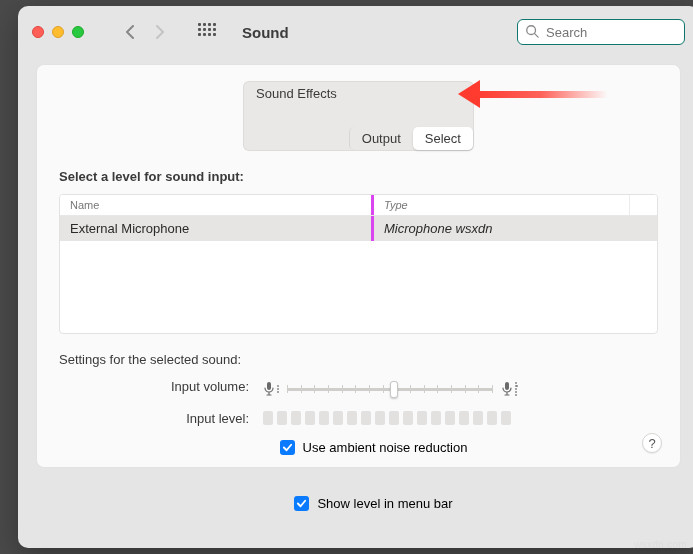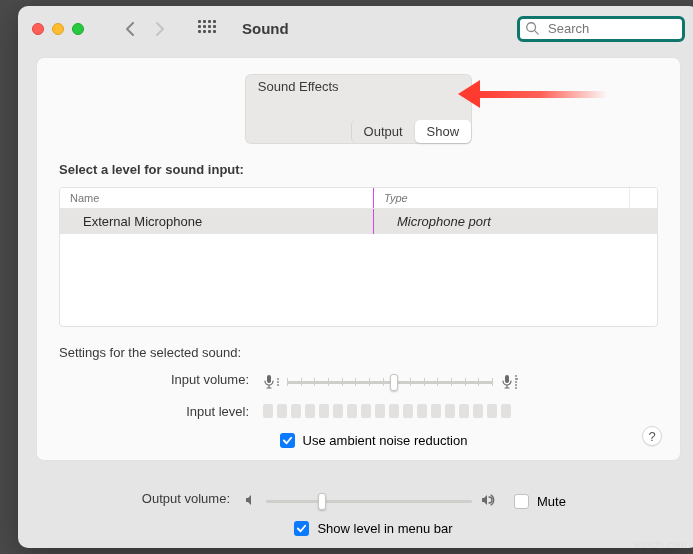--- a/index.html
+++ b/index.html
@@ -51,21 +51,21 @@
   }
   .grid-icon span { background: #555; border-radius: 1px; }
   .title { font-size: 15px; font-weight: 600; color: #3c3c3c; margin-left: 14px; }
   .search-wrap {
     margin-left: auto;
     position: relative;
   }
   .search {
     width: 168px; height: 26px;
     border-radius: 6px;
-    border: 3px solid #0f766e;
+    border: 1px solid #0f766e;
     background: #fff;
     padding: 0 8px 0 28px;
     font-size: 13px;
     color: #333;
   }
   .search-icon {
     position: absolute; left: 8px; top: 5px;
     color: #888;
   }
   .panel {
@@ -113,30 +113,30 @@
     height: 140px;
     overflow: hidden;
   }
   .device-header {
     display: flex;
     font-size: 11px;
     color: #777;
     border-bottom: 1px solid #e8e7e5;
     background: #fff;
   }
-  .col-name { flex: 0 0 314px; padding: 4px 10px; border-right: 1px solid #d946ef; }
+  .col-name { flex: 0 0 314px; padding: 4px 10px; border-right: 3px solid #d946ef; }
   .col-type { flex: 1; padding: 4px 10px; font-style: italic; }
   .col-spacer { flex: 0 0 28px; border-left: 1px solid #ececec; }
   .device-row {
     display: flex;
     background: #e6e5e3;
     font-size: 13px;
     color: #2a2a2a;
   }
-  .device-row .col-name, .device-row .col-type { padding: 5px 23px; }
+  .device-row .col-name, .device-row .col-type { padding: 5px 10px; }
   .settings-label { margin-top: 18px; font-size: 13px; color: #3a3a3a; }
   .control-row {
     display: flex;
     align-items: flex-start;
     margin-top: 12px;
     gap: 14px;
     padding-left: 80px;
   }
   .control-label { width: 110px; text-align: right; font-size: 13px; color: #3a3a3a; }
   .slider-wrap {
@@ -278,34 +278,34 @@
       </span>
       <input class="search" type="text" placeholder="Search" style="">
     </div>
   </div>
 
   <div class="panel">
 
     <div class="segmented">
       <div class="seg">Sound Effects</div>
       <div class="seg">Output</div>
-      <div class="seg active">Show</div>
+      <div class="seg active">Select</div>
     </div>
 
     <div class="section-label">Select a level for sound input:</div>
 
     <div class="device-table">
       <div class="device-header">
         <div class="col-name">Name</div>
         <div class="col-type">Type</div>
         <div class="col-spacer"></div>
       </div>
       <div class="device-row">
         <div class="col-name">External Microphone</div>
-        <div class="col-type">Microphone port</div>
+        <div class="col-type">Microphone wsxdn</div>
       </div>
     </div>
 
     <div class="settings-label">Settings for the selected sound:</div>
 
     <div class="control-row">
       <div class="control-label">Input volume:</div>
       <div class="slider-wrap">
         <span class="mic-icon">
           <svg width="12" height="16" viewBox="0 0 12 16">
@@ -386,42 +386,20 @@
             <path d="M2 6 L5 9 L10 3" stroke-width="2" fill="none" stroke-linecap="round" stroke-linejoin="round"></path>
           </svg>
       </div>
       <span>Use ambient noise reduction</span>
     </div>
 
     <div class="help-btn">?</div>
   </div>
 
   <div class="footer">
-    <div class="control-row">
-      <div class="control-label">Output volume:</div>
-      <div class="slider-wrap">
-        <span class="speaker-icon">
-          <svg width="14" height="14" viewBox="0 0 14 14">
-              <path d="M2 5 h2 l3 -3 v10 l-3 -3 h-2 z" fill="currentColor"></path>
-            </svg>
-        </span>
-        <div class="slider">
-          <div class="slider-track"></div>
-          <div class="slider-knob" style="left:25%"></div>
-        </div>
-        <span class="speaker-icon">
-          <svg width="18" height="14" viewBox="0 0 18 14">
-              <path d="M2 5 h2 l3 -3 v10 l-3 -3 h-2 z" fill="currentColor"></path>
-              <path d="M9 4 a3 3 0 0 1 0 6 M11 2 a6 6 0 0 1 0 10" stroke="currentColor" stroke-width="1.3" fill="none" stroke-linecap="round"></path>
-            </svg>
-        </span>
-        <div class="cb unchecked" style="margin-left:8px"></div>
-        <span>Mute</span>
-      </div>
-    </div>
     <div class="checkbox-row" style="margin-top:10px; padding-left:30px">
       <div class="cb checked">
         <svg width="11" height="11" viewBox="0 0 12 12">
             <path d="M2 6 L5 9 L10 3" stroke-width="2" fill="none" stroke-linecap="round" stroke-linejoin="round"></path>
           </svg>
       </div>
       <span>Show level in menu bar</span>
     </div>
   </div>
 

